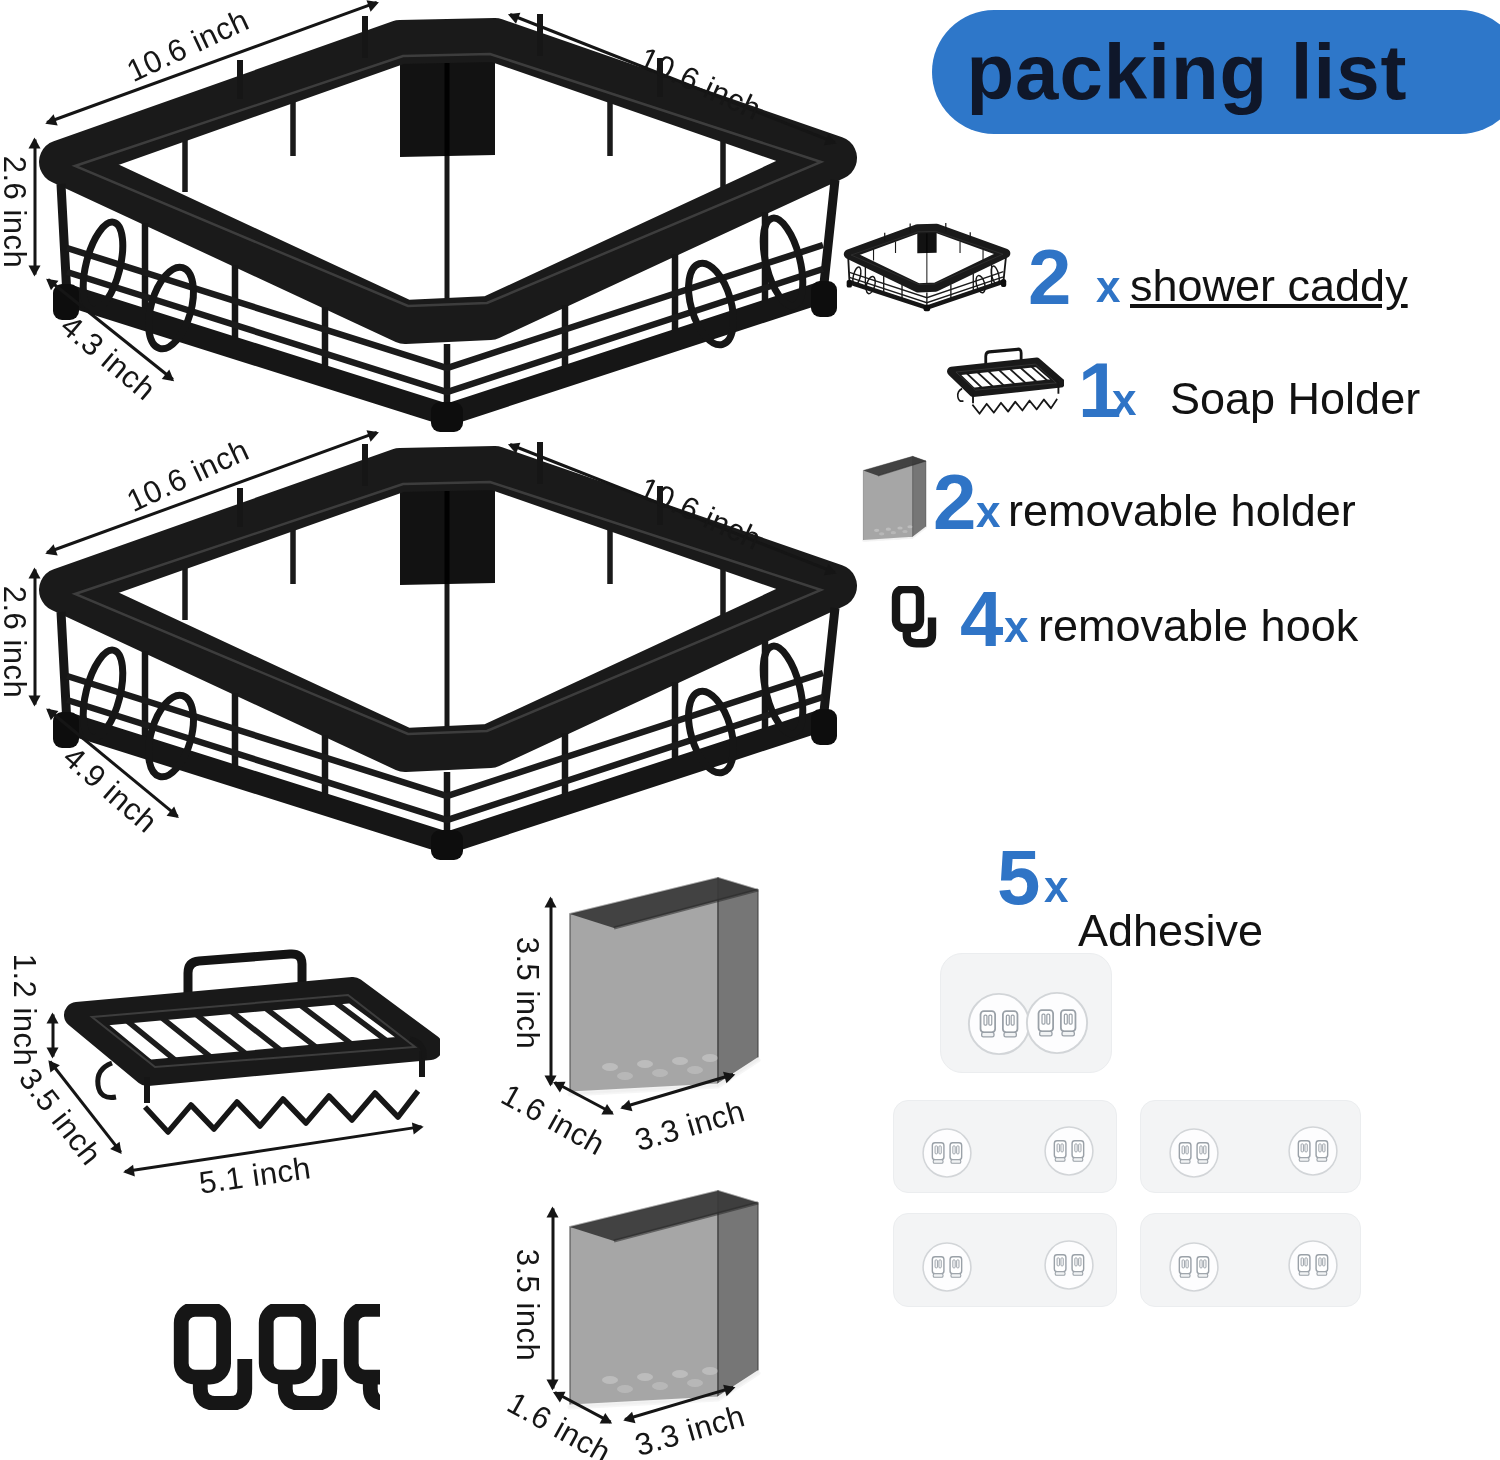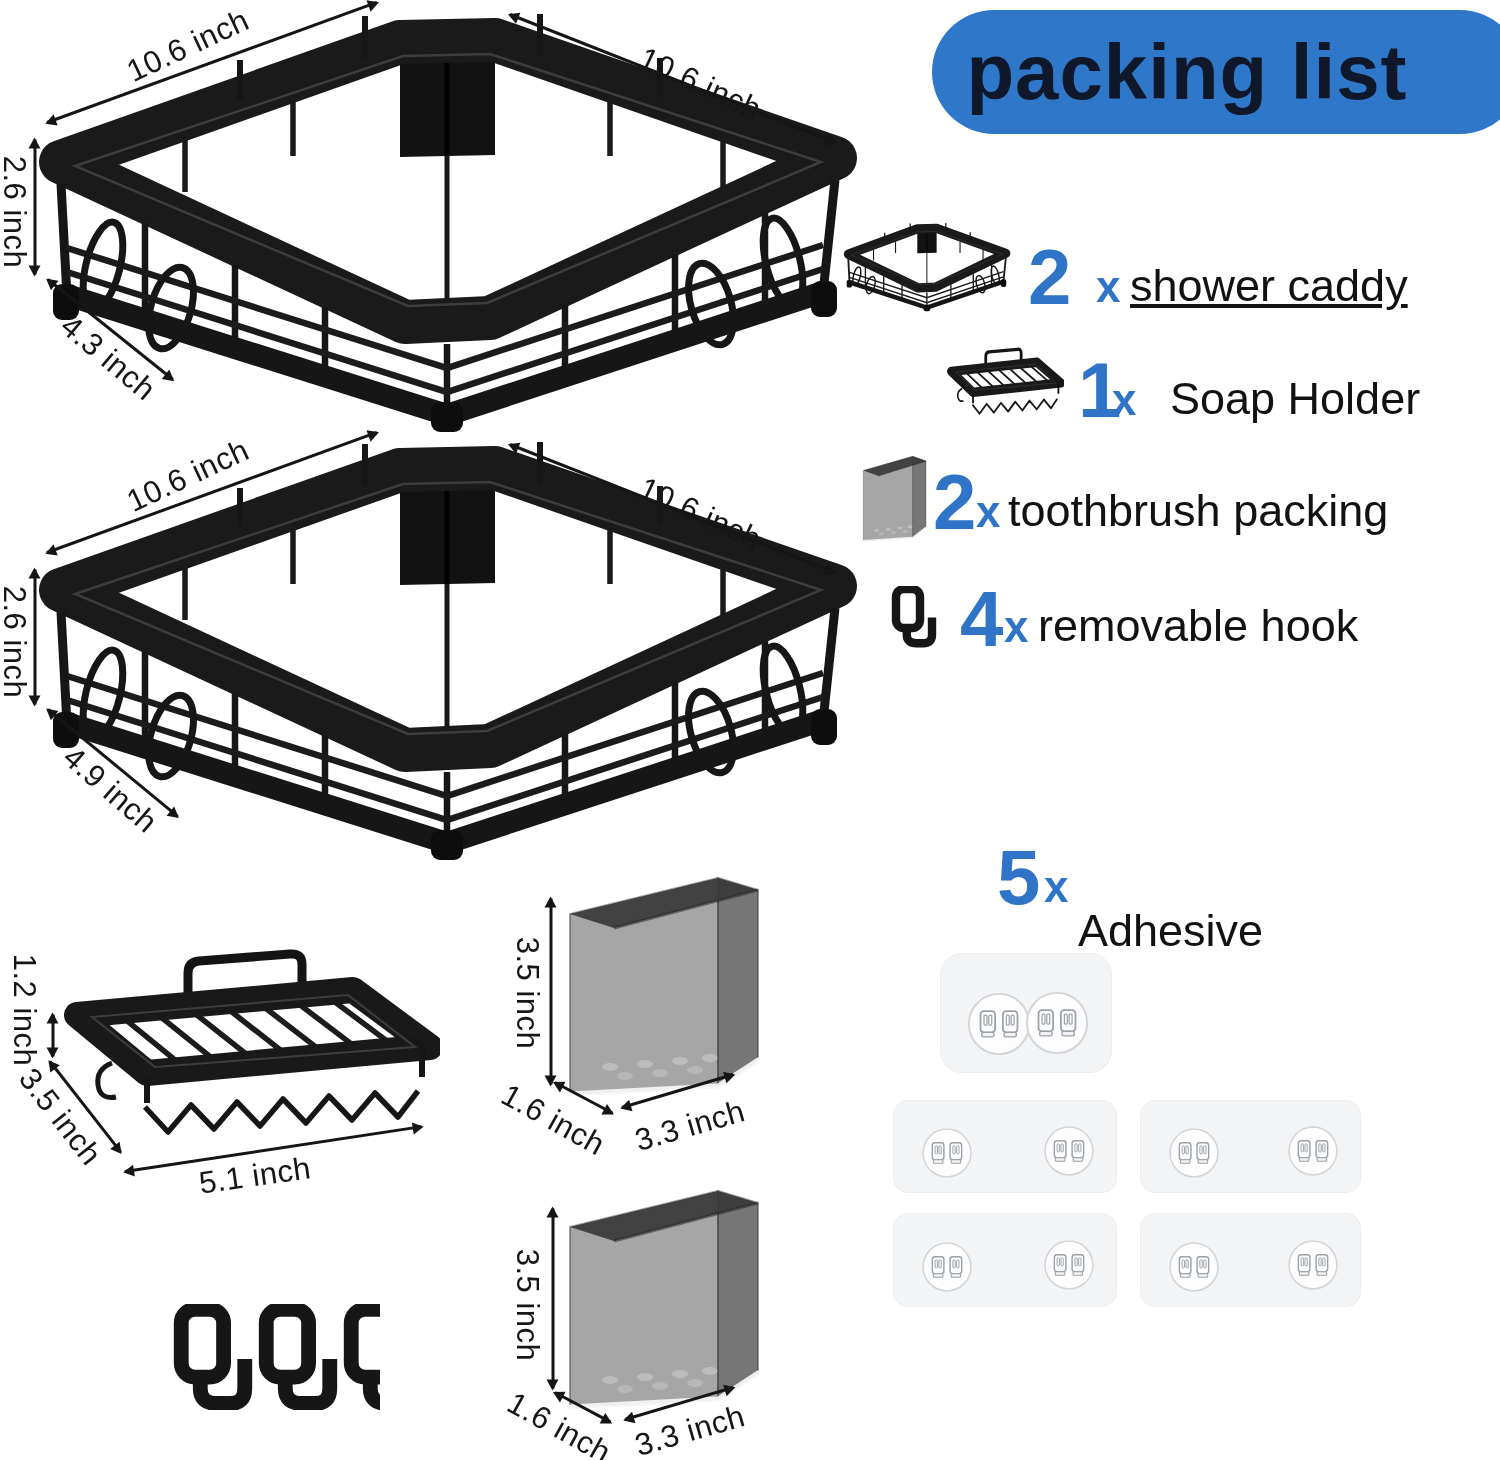--- a/index.html
+++ b/index.html
@@ -203,21 +203,21 @@
   </svg>
 <div class="qty" style="left:1078px;top:351px;">1</div>
 <div class="times" style="left:1112px;top:378px;">x</div>
 <div class="item-label" style="left:1146px;top:376px;margin-left:24px;">Soap Holder</div>
 
 <svg class="abs" style="left:860px;top:450px;" width="70" height="96" viewBox="0 0 210 245" preserveAspectRatio="none">
     <use href="#tbox"></use>
   </svg>
 <div class="qty" style="left:933px;top:463px;">2</div>
 <div class="times" style="left:976px;top:490px;">x</div>
-<div class="item-label" style="left:1008px;top:488px;">toothbrush packing</div>
+<div class="item-label" style="left:1008px;top:488px;">removable holder</div>
 
 <svg class="abs" style="left:890px;top:586px;" width="48" height="62" viewBox="0 0 80 102" preserveAspectRatio="none">
     <use href="#hook"></use>
   </svg>
 <div class="qty" style="left:960px;top:580px;">4</div>
 <div class="times" style="left:1004px;top:605px;">x</div>
 <div class="item-label" style="left:1038px;top:603px;">removable hook</div>
 
 <div class="qty" style="left:997px;top:838px;">5</div>
 <div class="times" style="left:1044px;top:865px;">x</div>

